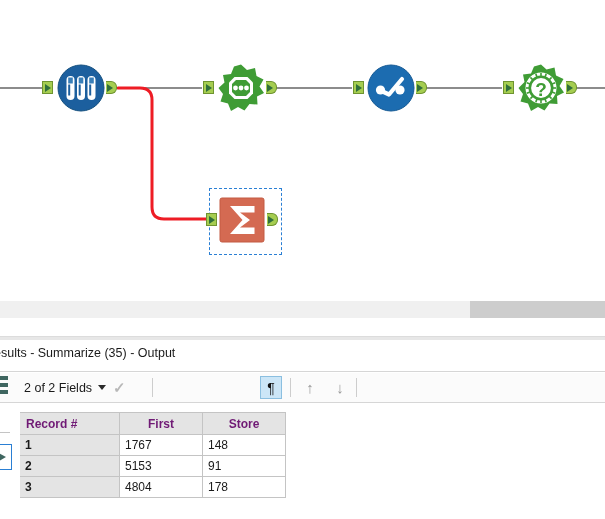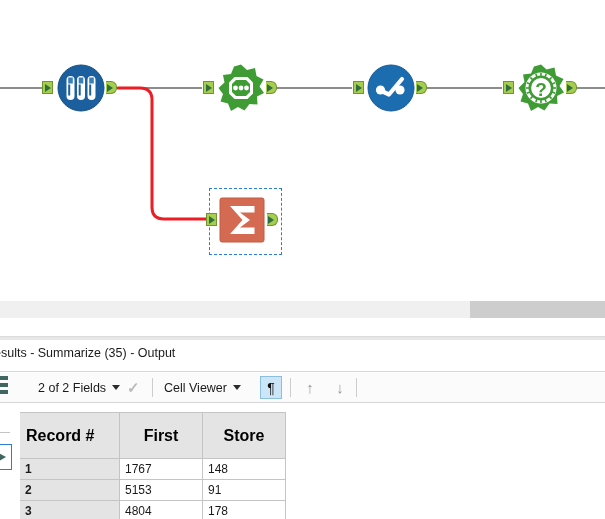--- a/index.html
+++ b/index.html
@@ -270,25 +270,25 @@
     width: 585px;
   }
   #grid table {
     border-collapse: collapse;
     table-layout: fixed;
   }
   #grid th {
     background: #e4e4e4;
     border: 1px solid #c4c4c4;
     border-left: none;
-    font-size: 16px;
+    font-size: 12px;
     font-weight: bold;
-    color: #000000;
+    color: #701a75;
     height: 21px;
-    padding: 12px 6px;
+    padding: 0 6px;
     text-align: center;
   }
   #grid th.rec {
     text-align: left;
   }
   #grid td {
     border: 1px solid #c4c4c4;
     border-top: none;
     border-left: none;
     font-size: 12px;
@@ -433,32 +433,28 @@
 </div>
 <div id="splitter-gap"></div>
 <div id="panel-topline"></div>
 
 <div id="results">
 
   <div id="results-title">esults - Summarize (35) - Output</div>
   <div id="results-title-underline"></div>
 
   <div id="results-toolbar">
-    <div class="tb-item" style="left:38px;text-align:center;">
+    <div class="tb-item" style="left:24px;text-align:center;">
       <span>2 of 2 Fields</span>
       <span class="caret"></span>
       <span class="checkmark">✓</span>
     </div>
 
     <div class="tb-sep" style="left:152px;"></div>
 
-    <div class="tb-item" style="left:164px;">
-      <span>Cell Viewer</span>
-      <span class="caret"></span>
-    </div>
 
     <div class="pilcrow-btn" style="left:260px;">¶</div>
 
     <div class="tb-sep" style="left:290px;"></div>
 
     <div class="arrow-btn" style="left:300px;">↑</div>
     <div class="arrow-btn" style="left:330px;">↓</div>
 
     <div class="tb-sep" style="left:356px;"></div>
 

